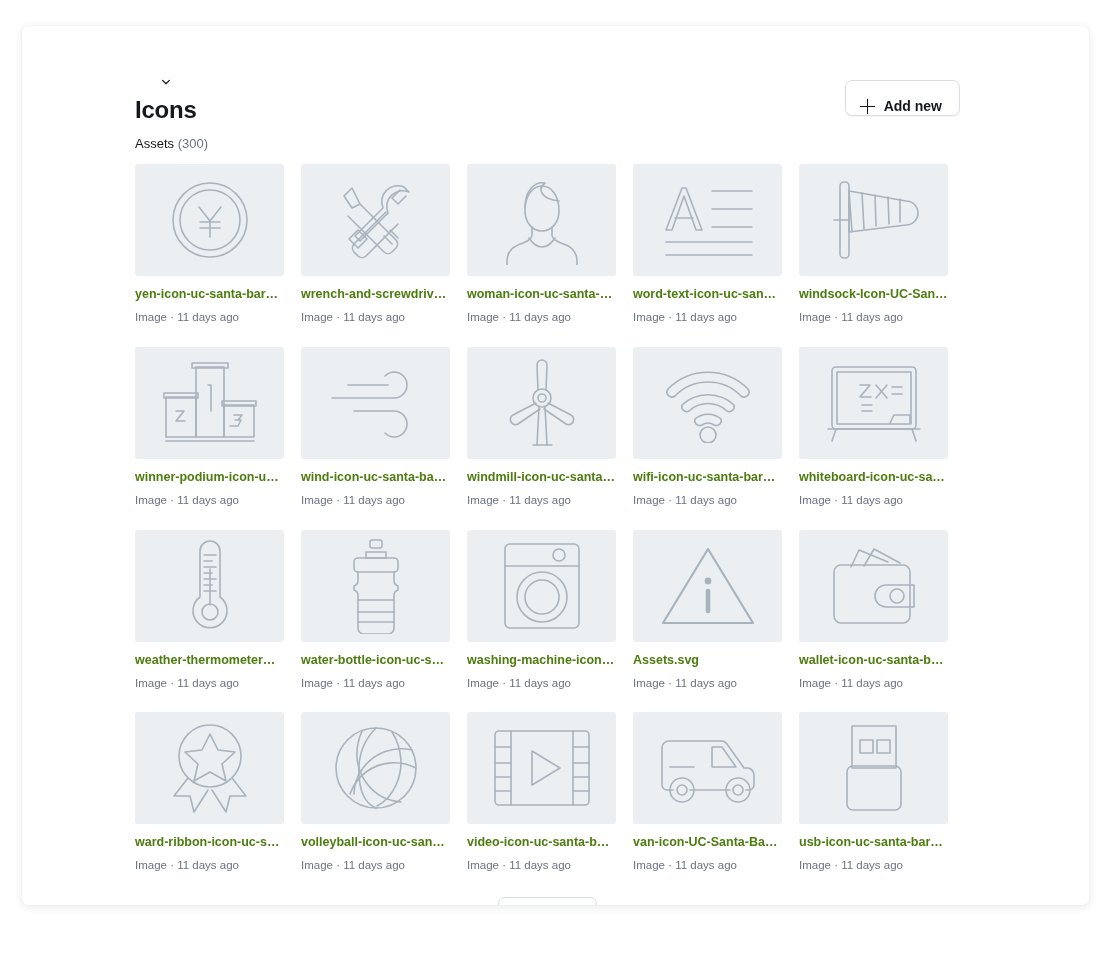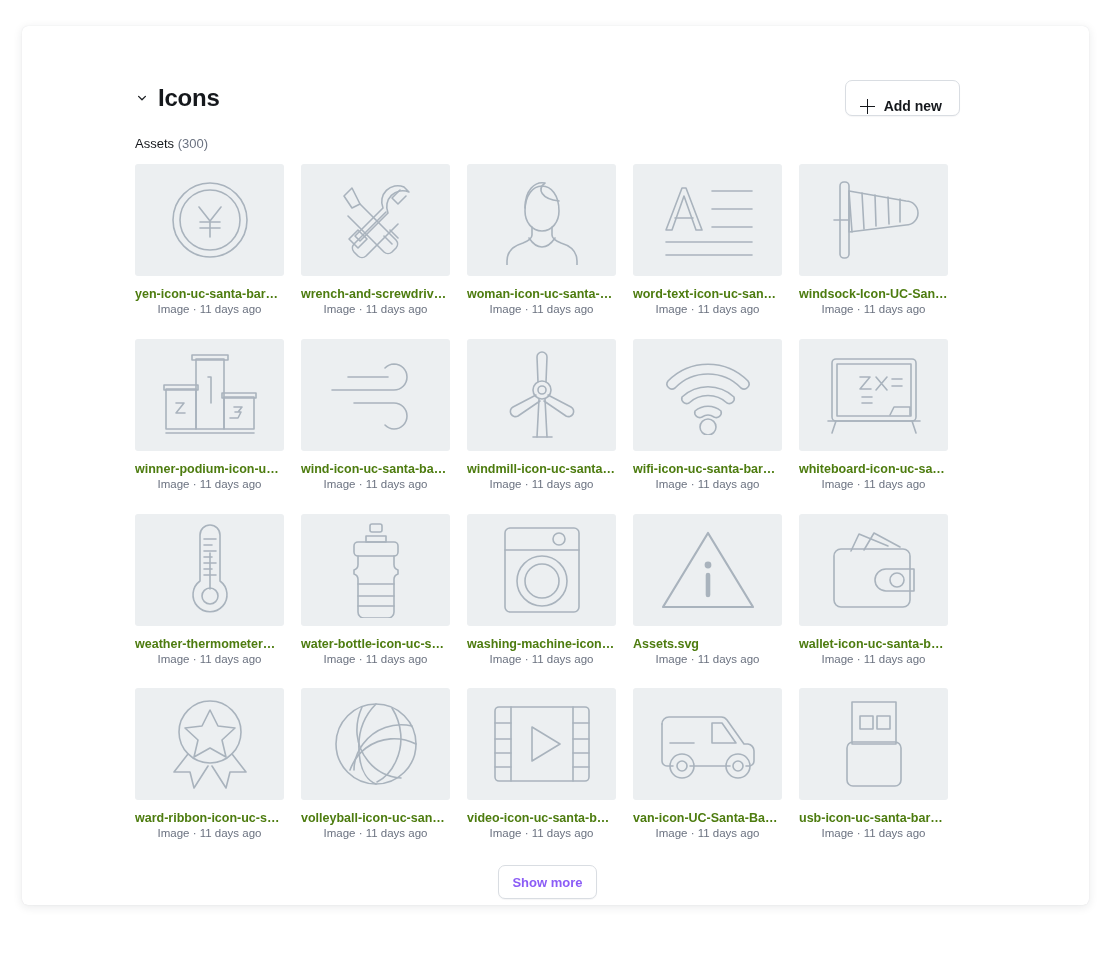--- a/index.html
+++ b/index.html
@@ -37,20 +37,21 @@
   .section-header {
     display: flex;
     align-items: center;
     justify-content: space-between;
     height: 40px;
   }
   .title-group {
     display: flex;
     align-items: center;
     gap: 9px;
+    flex-direction: column;
   }
   .chevron {
     width: 14px;
     height: 14px;
     display: inline-flex;
     align-items: center;
     justify-content: center;
     color: #1c1f23;
     cursor: pointer;
     flex: none;
@@ -135,28 +136,27 @@
     margin-top: 11px;
     font-size: 12.5px;
     font-weight: 700;
     color: #4d7c0f;
     white-space: nowrap;
     overflow: hidden;
     text-overflow: ellipsis;
     line-height: 1.2;
   }
   .asset-meta {
-    margin-top: 1px;
+    margin-top: 9px;
     font-size: 11.5px;
     color: #6b7280;
     white-space: nowrap;
     overflow: hidden;
     text-overflow: ellipsis;
     line-height: 1.2;
-    text-align: center;
   }
 
   
   .show-more-wrap {
     margin-top: 24px;
     display: flex;
     justify-content: center;
   }
   .show-more-btn {
     height: 34px;

